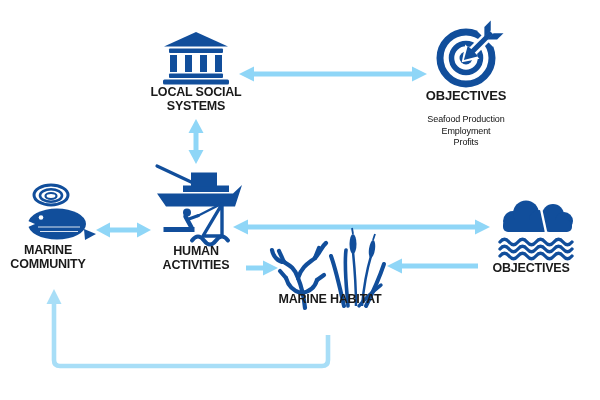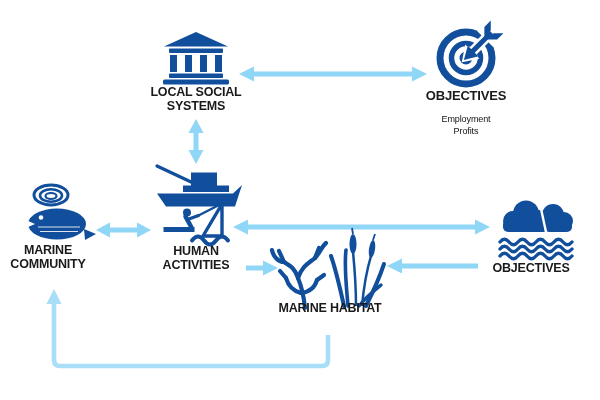--- a/index.html
+++ b/index.html
@@ -165,24 +165,25 @@
         <path d="M359,306 C367,296 375,290 381,285" fill="none" stroke="#114e9b" stroke-width="3.4" stroke-linecap="round"></path>
       </g>
     </g>
   </svg>
 
   <div class="node-label" style="left:136px;top:86px;width:120px;">LOCAL SOCIAL SYSTEMS</div>
 
   <div class="node-label obj-title" style="left:406px;top:89px;width:120px;">OBJECTIVES</div>
 
   <div class="obj-list" style="left:386px;top:114px;width:160px;">
+    <div>Seafood Production</div>
     <div>Employment</div>
     <div>Profits</div>
   </div>
 
   <div class="node-label" style="left:-2px;top:244px;width:100px;">MARINE COMMUNITY</div>
 
   <div class="node-label" style="left:146px;top:245px;width:100px;">HUMAN ACTIVITIES</div>
 
   <div class="node-label" style="left:466px;top:262px;width:130px;">OBJECTIVES</div>
 
-  <div class="node-label" style="left:250px;top:302px;width:160px;">MARINE HABITAT</div>
+  <div class="node-label" style="left:250px;top:293px;width:160px;">MARINE HABITAT</div>
 </div>
 
 </body></html>

